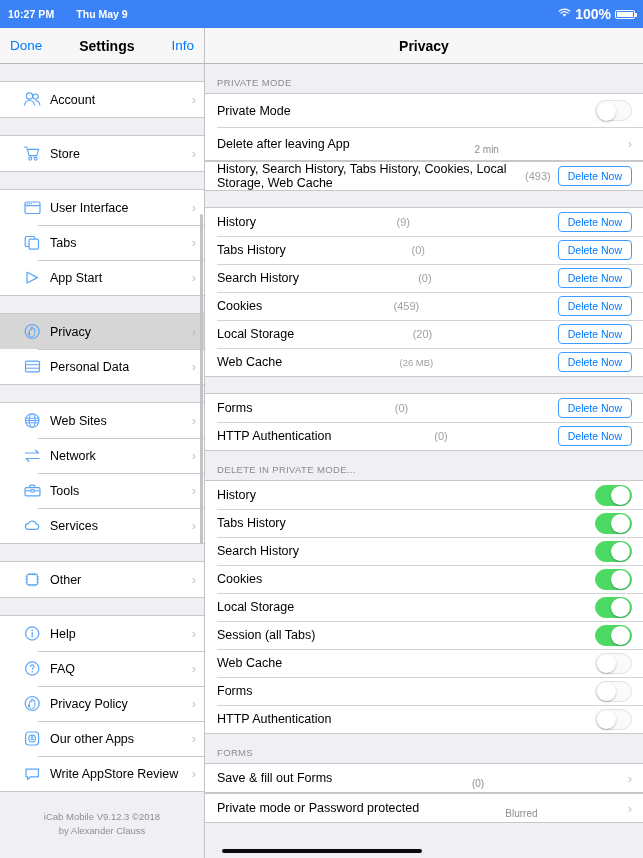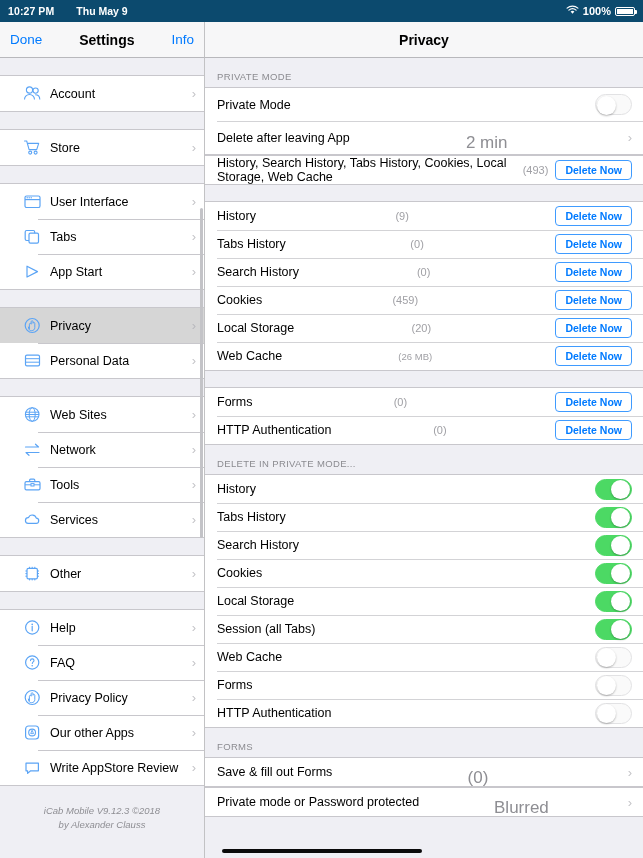--- a/index.html
+++ b/index.html
@@ -6,28 +6,28 @@
   html, body {
     width: 643px; height: 858px;
     font-family: "Liberation Sans", sans-serif;
     background: #efeff4;
     overflow: hidden;
   }
   .device { position: relative; width: 643px; height: 858px; background: #efeff4; }
 
   
   .statusbar {
-    height: 22px; background: #0c4a6e; color: #ffffff;
+    height: 28px; background: #3b82f6; color: #ffffff;
     display: flex; align-items: center; font-size: 10.5px;
     padding: 0 8px; position: relative; z-index: 40;
   }
   .sb-time { font-weight: 700; letter-spacing: .1px; }
   .sb-date { margin-left: 22px; font-weight: 600; }
   .sb-right { margin-left: auto; display: flex; align-items: center; gap: 4px; }
-  .sb-batt-pct { font-weight: 600; font-size: 11px; }
+  .sb-batt-pct { font-weight: 600; font-size: 14px; }
   .batt {
     width: 20px; height: 9px; border: 1px solid #fff; border-radius: 2px;
     position: relative; display: inline-block;
   }
   .batt::after {
     content: ""; position: absolute; right: -3px; top: 2.5px;
     width: 2px; height: 4px; background: #fff; border-radius: 0 1px 1px 0;
   }
   .batt i { position: absolute; left: 1px; top: 1px; bottom: 1px; right: 1px; background: #fff; display:block; }
 
@@ -66,21 +66,20 @@
     height: 0.5px; background: #c8c7cc;
   }
   .sb-icon { width: 27px; display: flex; align-items: center; justify-content: flex-start; }
   .sb-icon svg { display: block; }
   .sb-label { font-size: 12.5px; color: #000; flex: 1; }
   .chev { color: #c4c4c8; font-size: 13px; line-height: 1; margin-left: auto; }
   .chev.dark { color: #b8b8bd; }
   .sb-footer {
     text-align: center; color: #8e8e93; font-size: 9.5px; line-height: 14px;
     padding-top: 18px;
-    font-style: italic;
   }
   .sb-scroll {
     position: absolute; right: 1.5px; top: 150px; width: 2.5px; height: 330px;
     background: #c3c3c7; border-radius: 2px;
   }
 
   
   .detail { flex: 1; background: #efeff4; position: relative; overflow: hidden; }
   .sec-header {
     font-size: 9.5px; color: #8b8b90; letter-spacing: .35px;
@@ -92,21 +91,21 @@
     padding: 0 11px 0 12px; position: relative; background: #fff;
   }
   .row.h28 { height: 28px; }
   .row.h33 { height: 33px; }
   .row + .row::before {
     content: ""; position: absolute; left: 12px; right: 0; top: 0;
     height: 0.5px; background: #d3d3d6;
   }
   .row-label { font-size: 12.5px; color: #000; }
   .row-label.wrap { flex: 1; padding-right: 6px; }
-  .row-value { margin-left: auto; color: #8e8e93; font-size: 17px; padding-right: 4px; margin-top: 11px; }
+  .row-value { margin-left: auto; color: #8e8e93; font-size: 10px; padding-right: 4px; margin-top: 11px; }
   .row-count { margin-left: auto; color: #a0a0a5; font-size: 11px; padding-right: 7px; }
   .row-count.small { font-size: 9.5px; }
 
   
   .toggle {
     width: 37px; height: 21px; border-radius: 11px; position: relative;
     margin-left: auto; flex: none;
   }
   .toggle.off { background: #fafafa; border: 0.8px solid #e2e2e4; }
   .toggle.on { background: #4cd964; border: 0.8px solid #4cd964; }
@@ -116,21 +115,20 @@
   }
   .toggle.off .knob { left: 0.6px; }
   .toggle.on .knob { right: 0.6px; }
 
   
   .del-btn {
     margin-left: auto; flex: none;
     border: 1px solid #3f9bff; border-radius: 4px; color: #007aff;
     font-size: 10.5px; padding: 4px 9px; background: #fff; line-height: 1;
     white-space: nowrap;
-    font-weight: bold;
   }
   .home-indicator {
     position: absolute; left: 50%; transform: translateX(-50%); bottom: 5px;
     width: 200px; height: 4px; border-radius: 3px; background: #0a0a0a; z-index: 50;
   }
   .cut-row { overflow: hidden; }
 </style>
 </head>
 <body>
 

